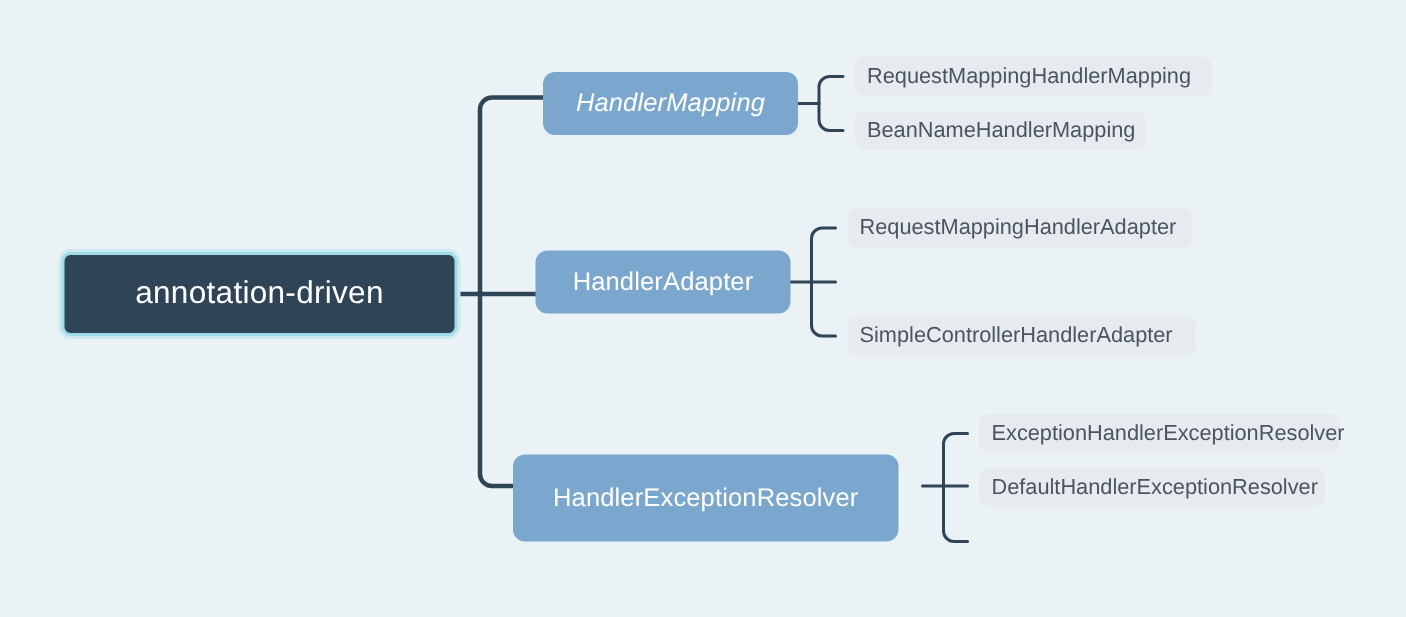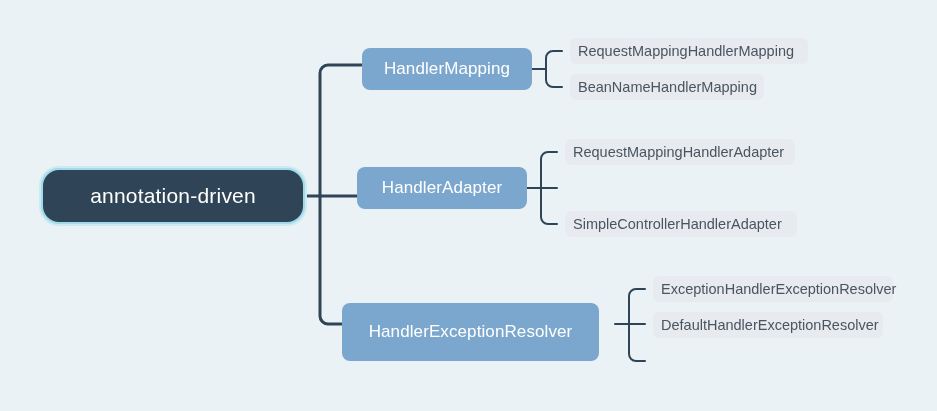--- a/index.html
+++ b/index.html
@@ -32,21 +32,21 @@
     box-sizing: border-box;
     display: flex;
     align-items: center;
     justify-content: center;
     white-space: nowrap;
   }
   
   .node-root {
     background: #2f4557;
     color: #ffffff;
-    border-radius: 18px;
+    border-radius: 6px;
     border: 2px solid #9fdbe8;
     box-shadow: 0 0 0 2px #cdeaf2;
     font-size: 21px;
     letter-spacing: 0.2px;
     padding: 0 18px;
   }
   
   .node-branch {
     background: #7ba7ce;
     color: #ffffff;
@@ -91,21 +91,21 @@
     <path d="M541,188 V217 a7,7 0 0 0 7,7 H557" fill="none" stroke="#2f4557" stroke-width="2" stroke-linecap="round"></path>
 
     <path d="M615,324 H629" fill="none" stroke="#2f4557" stroke-width="2" stroke-linecap="round"></path>
     <path d="M629,324 V296 a7,7 0 0 1 7,-7 H645" fill="none" stroke="#2f4557" stroke-width="2" stroke-linecap="round"></path>
     <path d="M629,324 H645" fill="none" stroke="#2f4557" stroke-width="2" stroke-linecap="round"></path>
     <path d="M629,324 V354 a7,7 0 0 0 7,7 H645" fill="none" stroke="#2f4557" stroke-width="2" stroke-linecap="round"></path>
   </svg>
 
   <div class="node node-root" style="left:41px; top:168px; width:264px; height:56px;">annotation-driven</div>
 
-  <div class="node node-branch" style="left:362px; top:48px; width:170px; height:42px;">HandlerMapping</div>
+  <div class="node node-branch" style="left:362px; top:48px; width:170px; height:42px;font-style:italic;">HandlerMapping</div>
 
   <div class="node node-leaf" style="left:560px; top:38px; width:238px; height:26px;">RequestMappingHandlerMapping</div>
 
   <div class="node node-leaf" style="left:560px; top:74px; width:194px; height:26px;">BeanNameHandlerMapping</div>
 
   <div class="node node-branch" style="left:357px; top:167px; width:170px; height:42px;">HandlerAdapter</div>
 
   <div class="node node-leaf" style="left:555px; top:139px; width:230px; height:26px;">RequestMappingHandlerAdapter</div>
 
 

